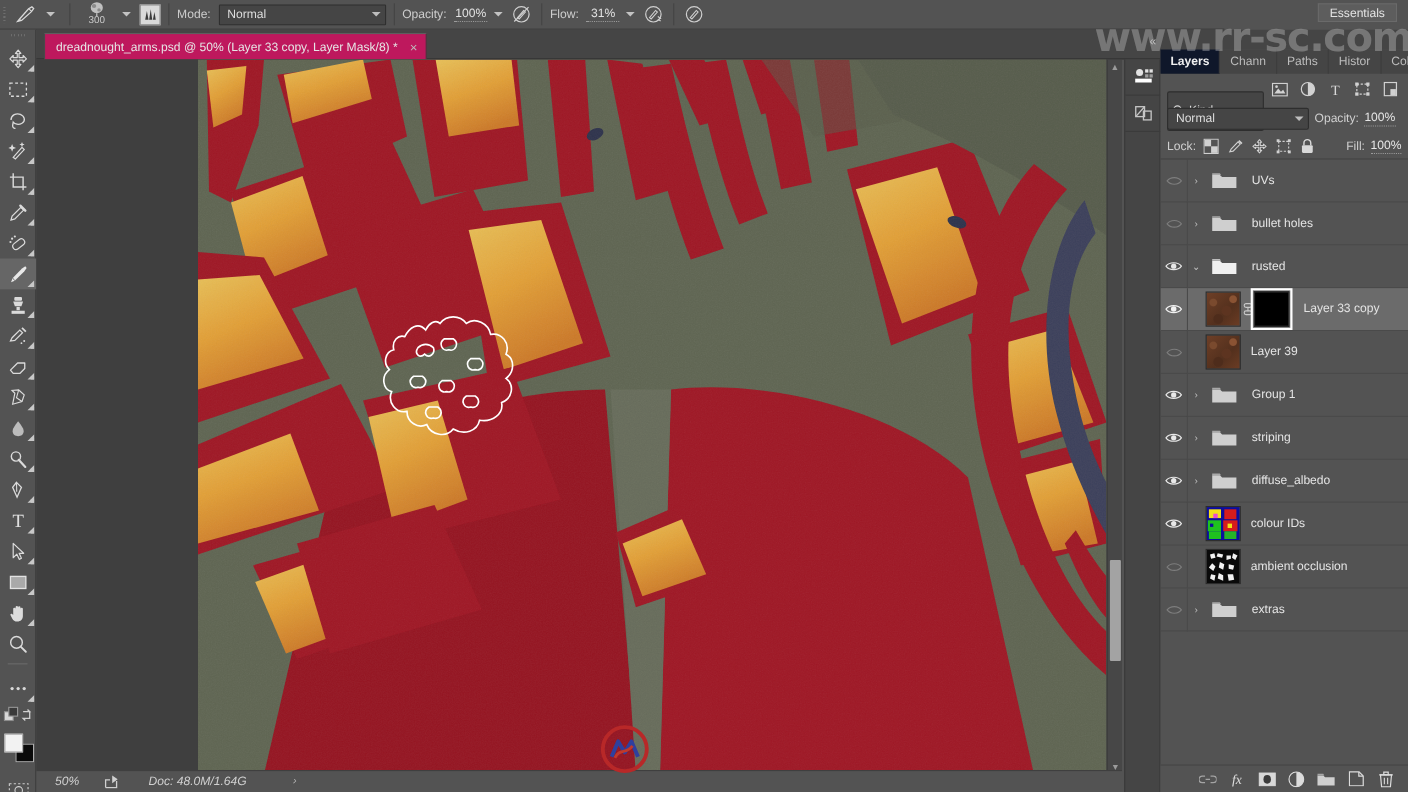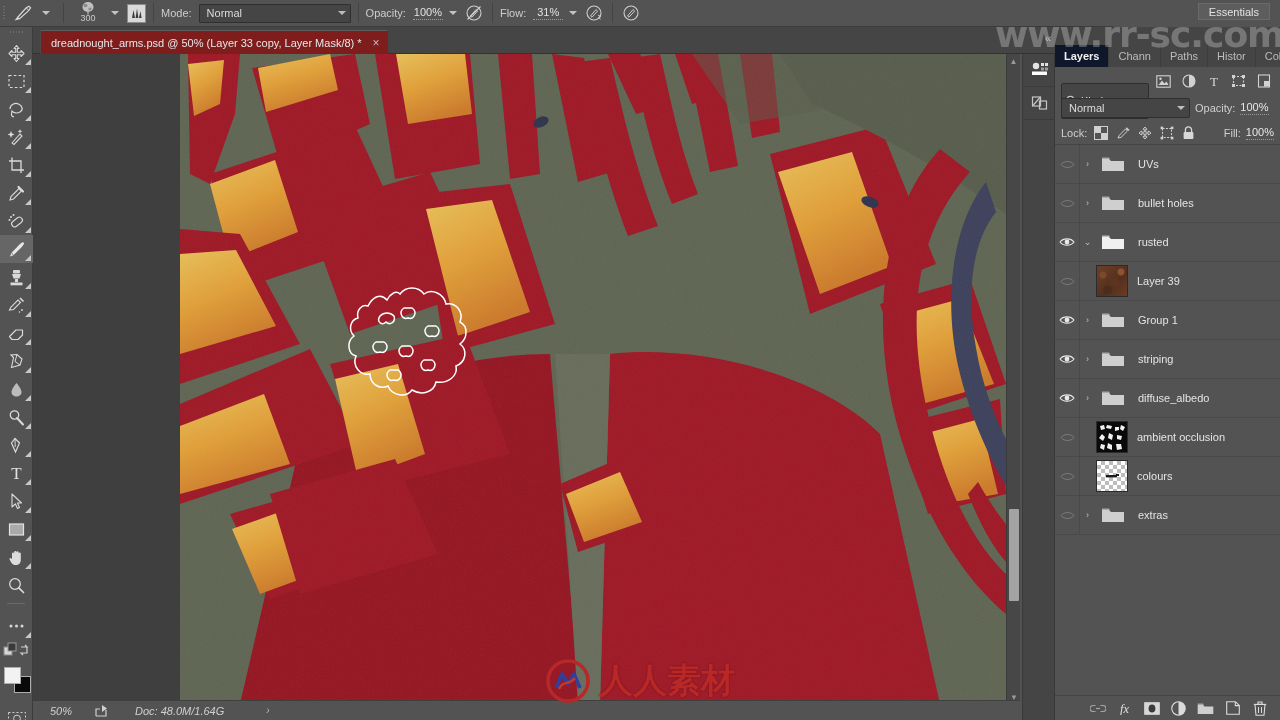--- a/index.html
+++ b/index.html
@@ -98,21 +98,21 @@
     position:absolute;left:4px;top:3px;width:17px;height:17px;
     background:#f2f2f2;border:1px solid #adadad;
   }
 
   
   #tabbar{
     position:absolute;left:33px;top:27px;width:1247px;height:27px;
     background:#454545; border-bottom:1px solid #333;
   }
   #doc-tab{
-    position:absolute;left:7px;top:3px;height:24px;background:#7f1d1d;
+    position:absolute;left:7px;top:3px;height:24px;background:#be185d;
     display:flex;align-items:center;padding:0 7px 0 10px;
     border-top:1px solid #5e5e5e; border-left:1px solid #4a4a4a;
     border-right:1px solid #3a3a3a; cursor:pointer;text-align:right;
   }
   #doc-tab-title{ font-size:11px;color:#e6e6e6;white-space:nowrap; }
   #doc-tab-close{ margin-left:11px;font-size:12px;color:#bdbdbd;line-height:10px;cursor:pointer;}
 
   
   #workspace-pill{
     position:absolute;right:10px;top:3px;height:17px;background:#5d5d5d;
@@ -684,21 +684,20 @@
     <div class="arw" style="right:0">▶</div>
   </div>
 </div>
 
 <div id="wm-bottom">
   <svg width="46" height="46" viewBox="0 0 46 46">
     <circle cx="23" cy="23" r="20" fill="none" stroke="#b82828" stroke-width="3.5"></circle>
     <path d="M11 30 L17 16 L23 26 L29 16 L35 30" fill="none" stroke="#2f3f9e" stroke-width="3.6" stroke-linejoin="round"></path>
     <path d="M14 31 C18 22 24 28 30 20" fill="none" stroke="#c0392b" stroke-width="2.6"></path>
   </svg>
-  <span class="txt">人人素材</span>
 </div>
 
 <div id="statusbar">
   <span id="zoom-val">50%</span>
   <span id="share-ico">
     <svg width="14" height="13" viewBox="0 0 14 13">
         <path d="M1 12 V5 H5" fill="none" stroke="#d0d0d0" stroke-width="1.2"></path>
         <path d="M1 12 H11 V6" fill="none" stroke="#d0d0d0" stroke-width="1.2"></path>
         <path d="M7 1 L12 4.5 L7 8 V1 Z" fill="#d0d0d0"></path>
       </svg>
@@ -873,20 +872,38 @@
       <div class="arrow-cell">⌄</div>
       <div class="thumb folder">
         <svg width="24" height="18" viewBox="0 0 24 18">
             <path d="M1 4 H8 L10 6 H23 V16 H1 Z" fill="#f0f0f0"></path>
             <path d="M1 2.5 H8 L9 4 H1 Z" fill="#bdbdbd"></path>
           </svg>
       </div>
       <span class="layer-name">rusted</span>
     </div>
 
+    <div class="layer-row selected">
+      <div class="eye-cell">
+        <svg width="16" height="12" viewBox="0 0 16 12">
+            <path d="M1 6 C4 1.8 12 1.8 15 6 C12 10.2 4 10.2 1 6 Z" fill="none" stroke="#f2f2f2" stroke-width="1.1"></path>
+            <circle cx="8" cy="6" r="2.5" fill="#f2f2f2"></circle>
+          </svg>
+      </div>
+      <div class="thumb rust" style="margin-left:16px"></div>
+      <span class="link-ico">
+        <svg width="9" height="14" viewBox="0 0 9 14">
+            <path d="M4.5 3.5 a2 2 0 0 1 0 0 M2.8 2 h3.4 a1.7 1.7 0 0 1 0 3.4 H2.8 a1.7 1.7 0 0 1 0-3.4 Z" fill="none" stroke="#c9c9c9" stroke-width="1"></path>
+            <path d="M2.8 8.6 h3.4 a1.7 1.7 0 0 1 0 3.4 H2.8 a1.7 1.7 0 0 1 0-3.4 Z" fill="none" stroke="#c9c9c9" stroke-width="1"></path>
+            <path d="M4.5 5 V9" stroke="#c9c9c9" stroke-width="1"></path>
+          </svg>
+      </span>
+      <div class="mask-thumb sel-mask"></div>
+      <span class="layer-name" style="margin-left:13px">Layer 33 copy</span>
+    </div>
 
     <div class="layer-row">
       <div class="eye-cell">
         <svg width="15" height="11" viewBox="0 0 15 11">
             <path d="M1 5.5 C4 1.5 11 1.5 14 5.5 C11 9.5 4 9.5 1 5.5 Z" fill="none" stroke="#7d7d7d" stroke-width="1"></path>
           </svg>
       </div>
       <div class="thumb rust" style="margin-left:16px"></div>
       <span class="layer-name">Layer 39</span>
     </div>
@@ -936,20 +953,43 @@
       <div class="thumb folder">
         <svg width="24" height="18" viewBox="0 0 24 18">
             <path d="M1 4 H8 L10 6 H23 V16 H1 Z" fill="#cfcfcf"></path>
             <path d="M1 2.5 H8 L9 4 H1 Z" fill="#a8a8a8"></path>
           </svg>
       </div>
       <span class="layer-name">diffuse_albedo</span>
     </div>
 
 
+    <div class="layer-row">
+      <div class="eye-cell">
+        <svg width="16" height="12" viewBox="0 0 16 12">
+            <path d="M1 6 C4 1.8 12 1.8 15 6 C12 10.2 4 10.2 1 6 Z" fill="none" stroke="#e8e8e8" stroke-width="1.1"></path>
+            <circle cx="8" cy="6" r="2.4" fill="#e8e8e8"></circle>
+          </svg>
+      </div>
+      <div class="thumb" style="margin-left:16px;padding:0">
+        <svg width="30" height="30" viewBox="0 0 30 30">
+          <rect width="30" height="30" fill="#0d0d9c"></rect>
+          <rect x="2" y="2" width="11" height="8" fill="#f2e018"></rect>
+          <rect x="16" y="2" width="11" height="9" fill="#d61c1c"></rect>
+          <rect x="1" y="12" width="12" height="10" fill="#1fc21f"></rect>
+          <rect x="15" y="12" width="13" height="10" fill="#d61c1c"></rect>
+          <rect x="2" y="22" width="11" height="7" fill="#1fc21f"></rect>
+          <rect x="16" y="22" width="11" height="7" fill="#27b327"></rect>
+          <rect x="6" y="6" width="4" height="4" fill="#e84bd4"></rect>
+          <rect x="19" y="15" width="4" height="4" fill="#f2e018"></rect>
+          <rect x="3" y="15" width="3" height="3" fill="#0d0d9c"></rect>
+        </svg>
+      </div>
+      <span class="layer-name">colour IDs</span>
+    </div>
 
     <div class="layer-row">
       <div class="eye-cell">
         <svg width="15" height="11" viewBox="0 0 15 11">
             <path d="M1 5.5 C4 1.5 11 1.5 14 5.5 C11 9.5 4 9.5 1 5.5 Z" fill="none" stroke="#7d7d7d" stroke-width="1"></path>
           </svg>
       </div>
       <div class="thumb" style="margin-left:16px;padding:0">
         <svg width="30" height="30" viewBox="0 0 30 30">
           <rect width="30" height="30" fill="#0a0a0a"></rect>
@@ -963,34 +1003,20 @@
             <path d="M20 13 l5 1 l-1 4 l-4 -1 Z"></path>
             <path d="M4 22 l4 1 l-1 5 l-4 -2 Z"></path>
               <path d="M11 21 l4 2 l0 5 l-5 -2 Z"></path>
             <path d="M19 22 l5 0 l1 5 l-5 1 Z"></path>
           </g>
         </svg>
       </div>
       <span class="layer-name">ambient occlusion</span>
     </div>
 
-    <div class="layer-row">
-      <div class="eye-cell">
-        <svg width="15" height="11" viewBox="0 0 15 11">
-            <path d="M1 5.5 C4 1.5 11 1.5 14 5.5 C11 9.5 4 9.5 1 5.5 Z" fill="none" stroke="#7d7d7d" stroke-width="1"></path>
-          </svg>
-      </div>
-      <div class="thumb checker" style="margin-left:16px;position:relative">
-        <svg width="30" height="30" viewBox="0 0 30 30">
-            <rect x="9" y="14" width="11" height="2.4" fill="#1a1a1a"></rect>
-            <rect x="19" y="13" width="3" height="2" fill="#1a1a1a"></rect>
-          </svg>
-      </div>
-      <span class="layer-name">colours</span>
-    </div>
 
     <div class="layer-row">
       <div class="eye-cell">
         <svg width="15" height="11" viewBox="0 0 15 11">
             <path d="M1 5.5 C4 1.5 11 1.5 14 5.5 C11 9.5 4 9.5 1 5.5 Z" fill="none" stroke="#7d7d7d" stroke-width="1"></path>
           </svg>
       </div>
       <div class="arrow-cell">›</div>
       <div class="thumb folder">
         <svg width="24" height="18" viewBox="0 0 24 18">

